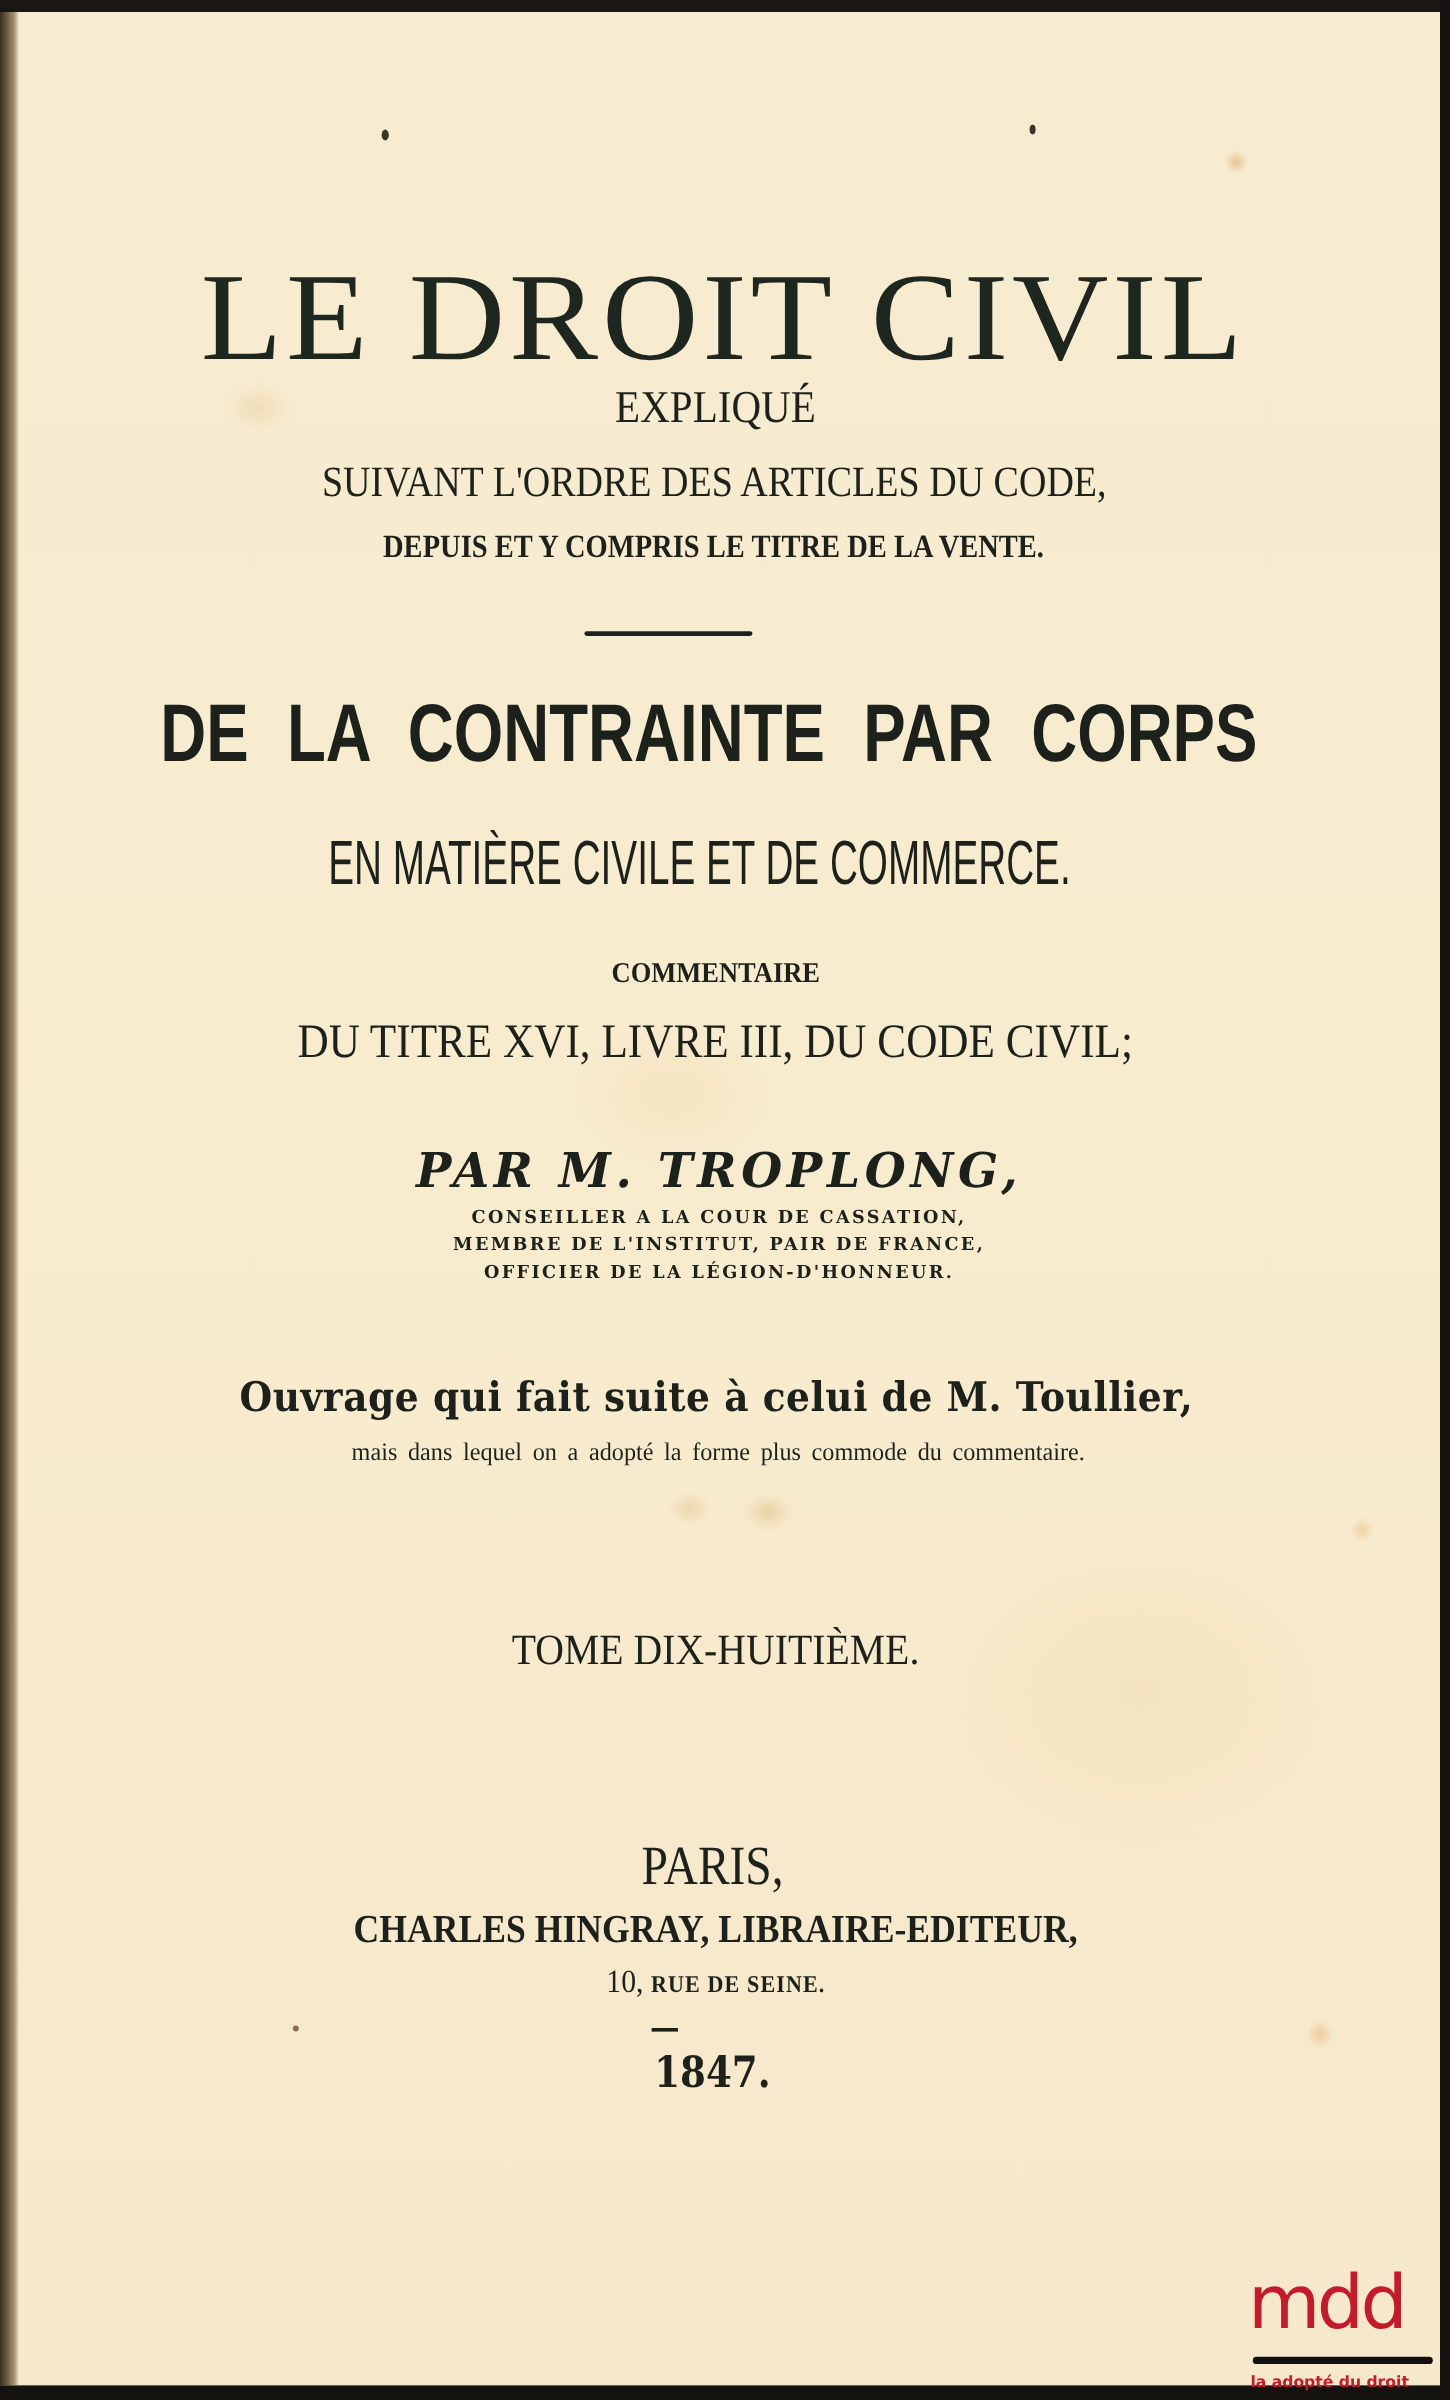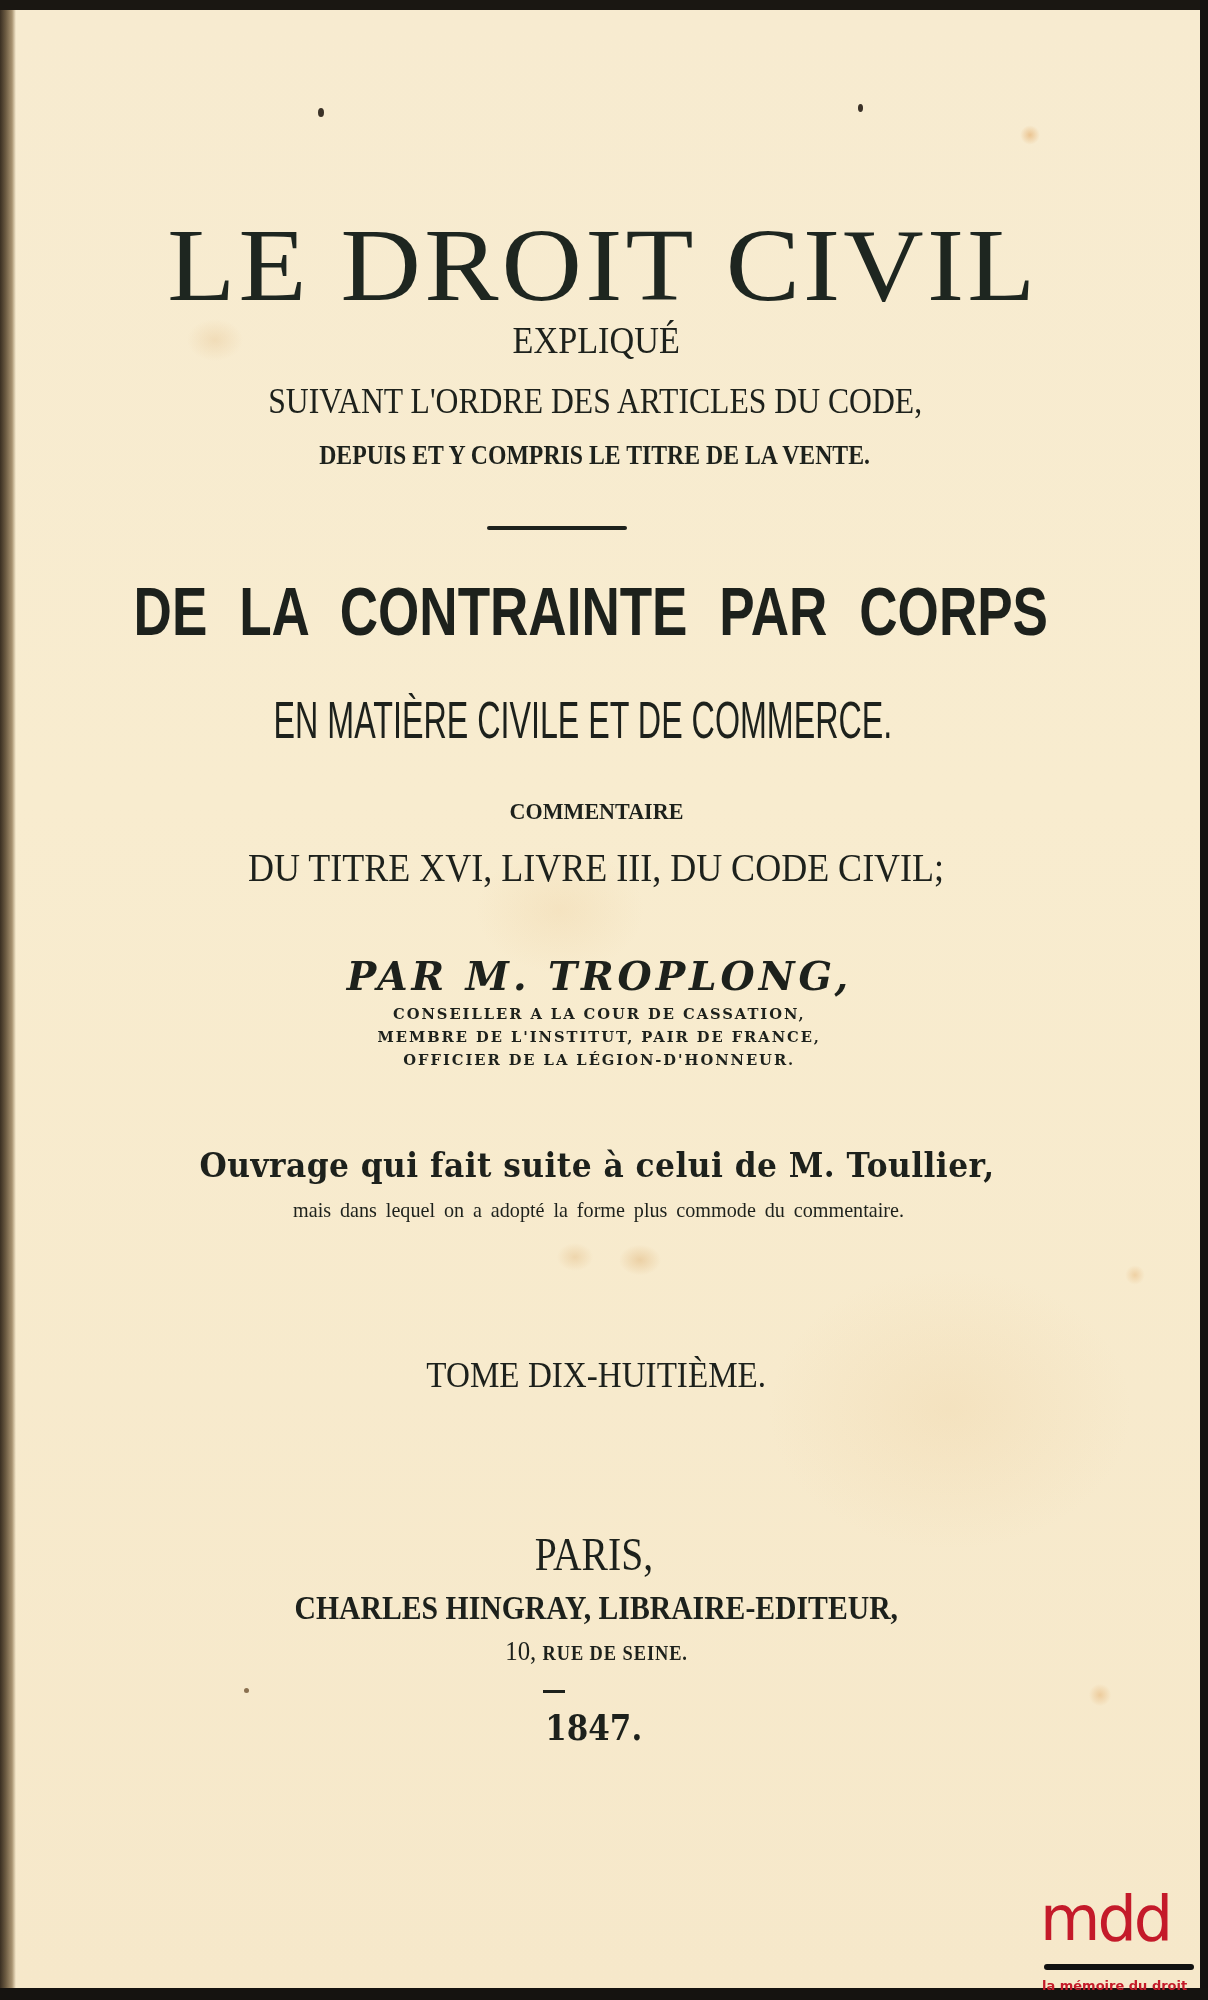--- a/index.html
+++ b/index.html
@@ -131,14 +131,14 @@
 <div class="line address">
   <span>10,</span>
   <span class="sc">RUE DE SEINE.</span>
 </div>
 <div class="dash"></div>
 <div class="line year">1847.</div>
 
 <div class="logo">
   <div class="logo-mdd">mdd</div>
   <div class="logo-bar"></div>
-  <div class="logo-tag">la mémoire du droit</div>
+  <div class="logo-tag">la adopté du droit</div>
 </div>
 
 </body></html>

